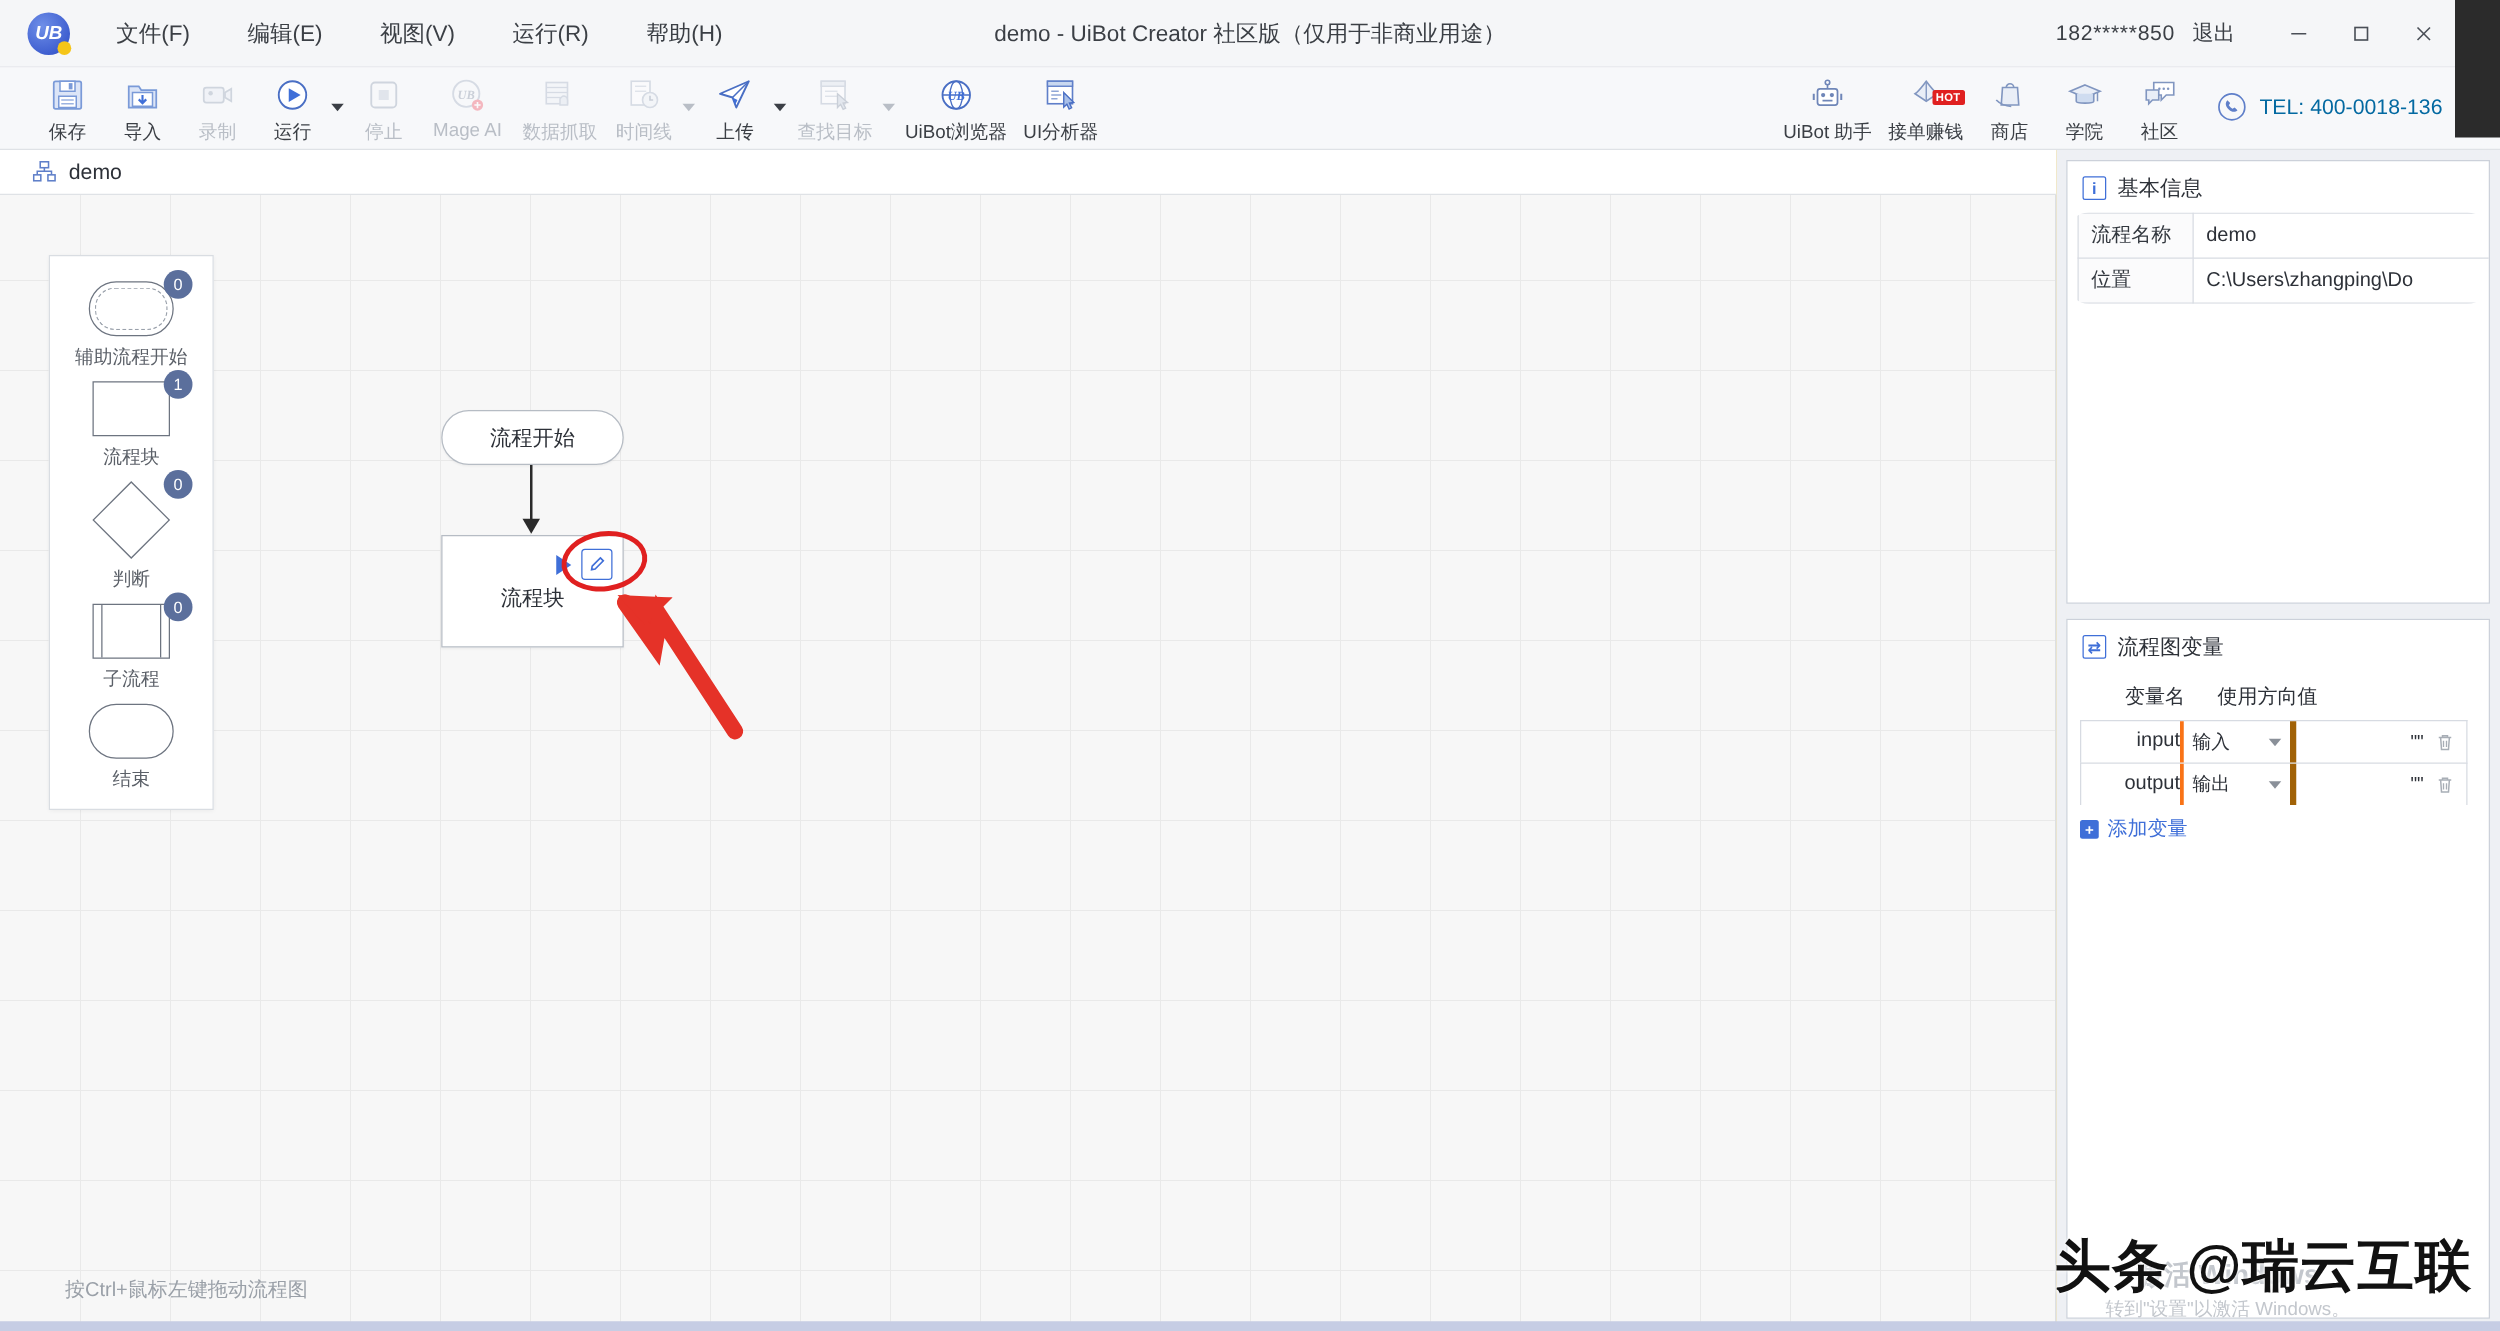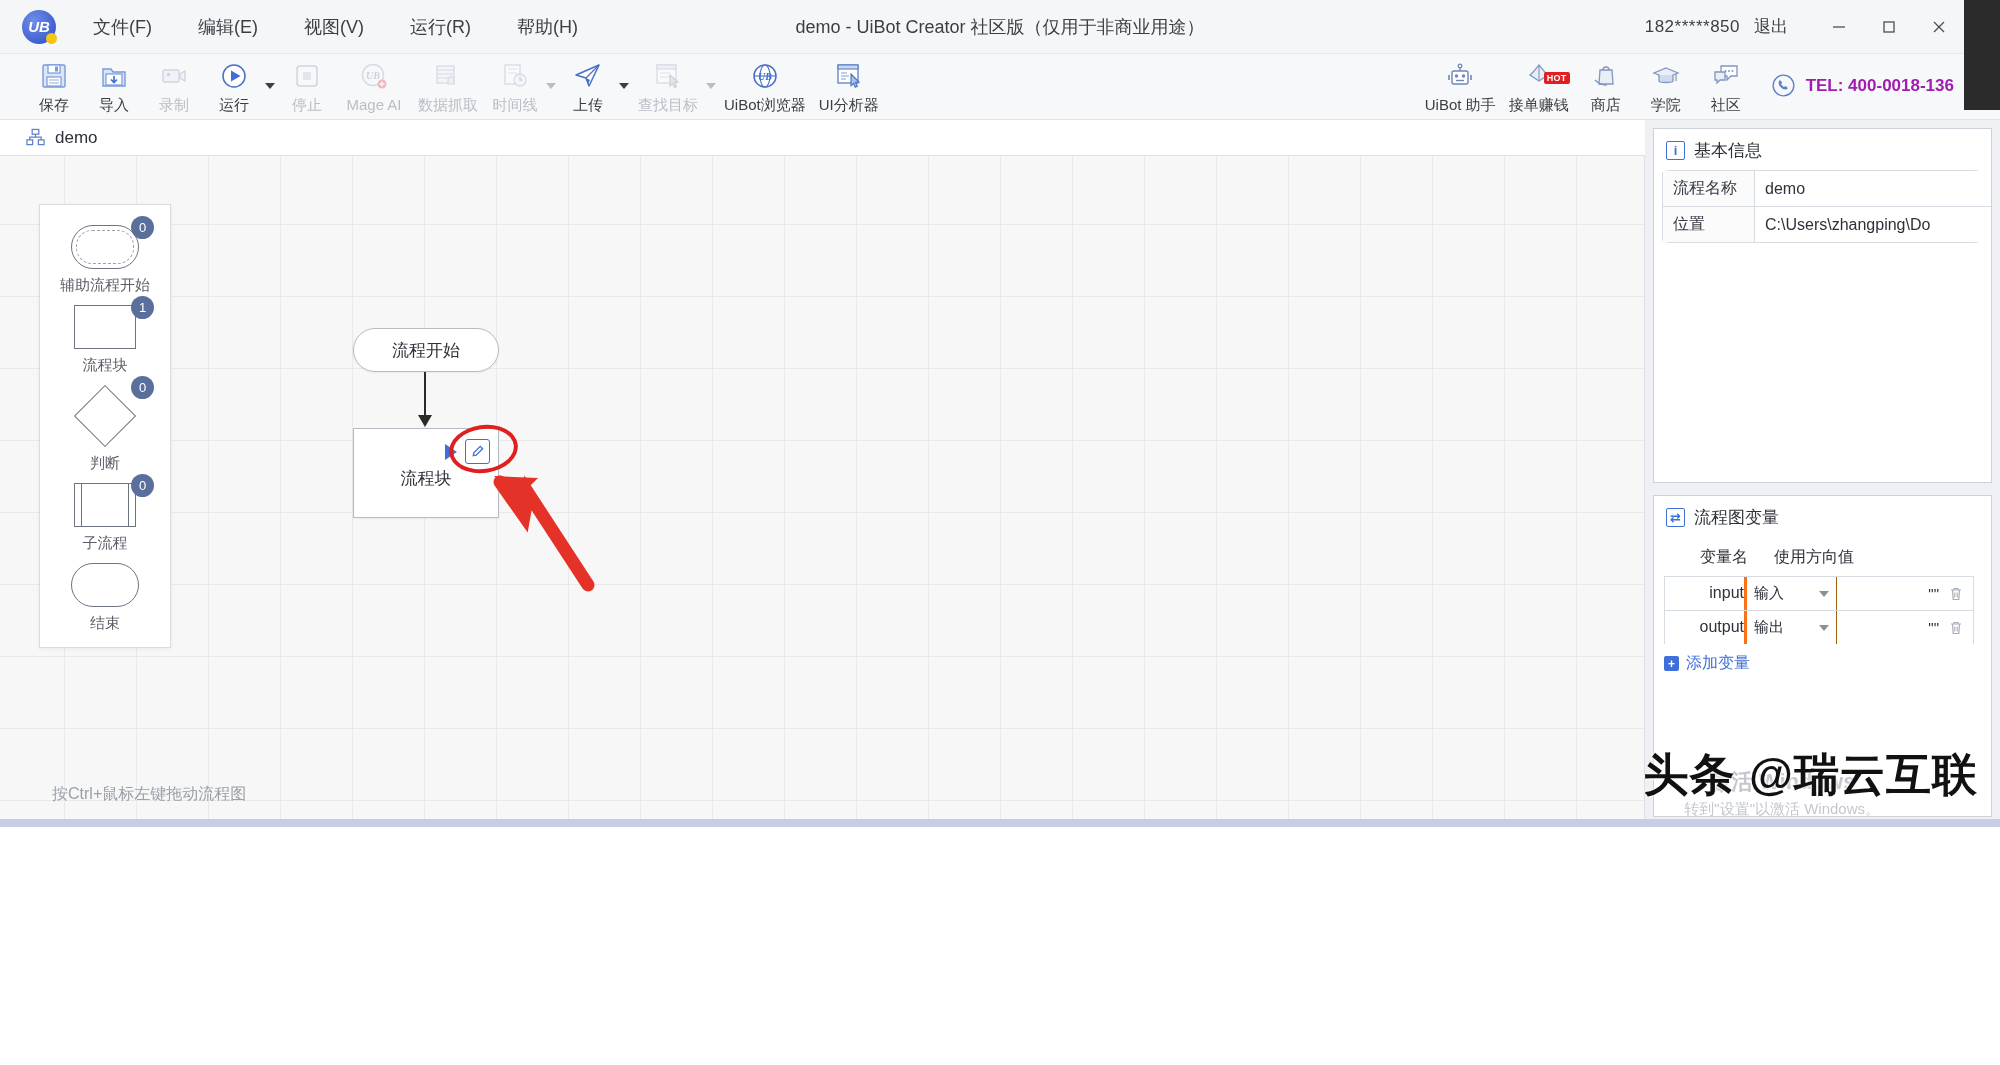--- a/index.html
+++ b/index.html
@@ -4,21 +4,21 @@
 <style>
   * { box-sizing: border-box; margin: 0; padding: 0; }
   html, body {
     width: 2000px; height: 1065px;
     font-family: "Liberation Sans", "DejaVu Sans", sans-serif;
     background: #ffffff;
     overflow: hidden;
   }
   .app {
     position: relative;
-    width: 2000px; height: 827px;
+    width: 2000px; height: 1065px;
     display: flex; flex-direction: column;
     background: #f7f8fa;
   }
 
   
   .titlebar {
     height: 54px; flex: 0 0 54px;
     background: #f5f6f8;
     border-bottom: 1px solid #e6e8eb;
     display: flex; align-items: center;
@@ -96,21 +96,21 @@
   .caret {
     width: 0; height: 0; border-left: 5px solid transparent; border-right: 5px solid transparent;
     border-top: 6px solid #3b3f45; align-self: center; margin: 0 2px 0 1px;
   }
   .caret.dim { border-top-color: #b9bec6; }
   .tbgroup { display: flex; align-items: center; }
   .tel {
     display: flex; align-items: center; gap: 9px;
     margin-left: 14px; margin-top: 16px;
   }
-  .tel .txt { font-size: 17px; color: #a21caf; white-space: nowrap; font-weight: bold; }
+  .tel .txt { font-size: 17px; color: #0369a1; white-space: nowrap; }
   .hotbadge {
     position: absolute; right: 6px; top: 16px;
     background: #e02020; color: #fff; font-size: 9px; font-weight: bold;
     padding: 1px 3px; border-radius: 2px; letter-spacing: .3px;
   }
 
   
   .body { flex: 1; display: flex; min-height: 0; position: relative; background: #eab308; }
 
   
@@ -268,21 +268,21 @@
   .vars-head {
     display: flex; font-size: 16px; color: #2d3138; padding: 6px 0 8px 2px;
   }
   .vars-head .c1 { width: 82px; }
   .vars-head .c2 { width: 90px; }
   .var-row { display: flex; align-items: center; border: 1px solid #d7dbe2; border-bottom: none; height: 34px; }
   .var-row:last-of-type { border-bottom: 1px solid #d7dbe2; }
   .var-name { width: 82px; font-size: 16px; color: #2d3138; padding-left: 8px; border-right: 3px solid #f97316; line-height: 32px; height: 100%; }
   .var-dir {
     width: 90px; height: 100%; display: flex; align-items: center; justify-content: space-between;
-    font-size: 15px; color: #2d3138; padding: 0 7px; border-right: 1px solid #a16207; cursor: pointer; font-family: Liberation Mono, monospace;
+    font-size: 15px; color: #2d3138; padding: 0 7px; border-right: 5px solid #a16207; cursor: pointer; font-family: Liberation Mono, monospace;
   }
   .var-dir .dc { width: 0; height: 0; border-left: 5px solid transparent; border-right: 5px solid transparent; border-top: 6px solid #8a9099; }
   .var-val { flex: 1; font-size: 15px; color: #2d3138; padding-left: 8px; line-height: 32px; }
   .var-del { width: 34px; display: flex; align-items: center; justify-content: center; cursor: pointer; }
   .add-var { display: flex; align-items: center; gap: 7px; font-size: 16px; color: #3f6fd8; margin-top: 9px; cursor: pointer; }
   .plus-box {
     width: 15px; height: 15px; background: #3f6fd8; color: #fff; border-radius: 2px;
     display: flex; align-items: center; justify-content: center; font-size: 12px; line-height: 1; font-weight: bold;
   }
 

